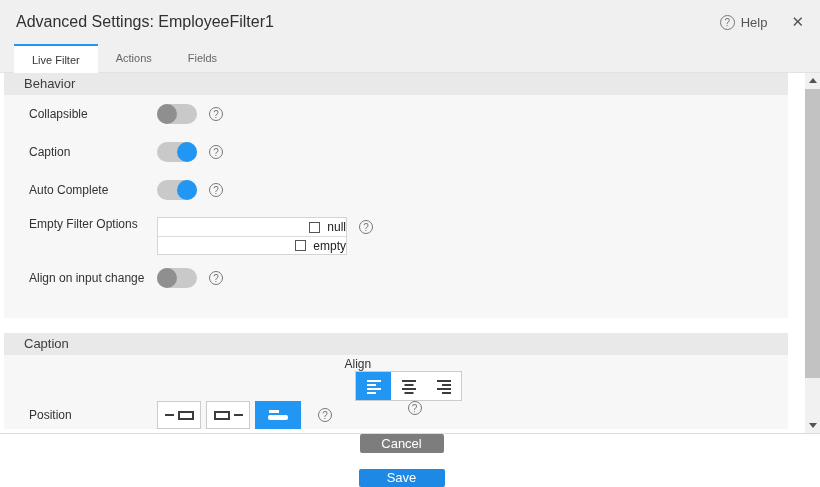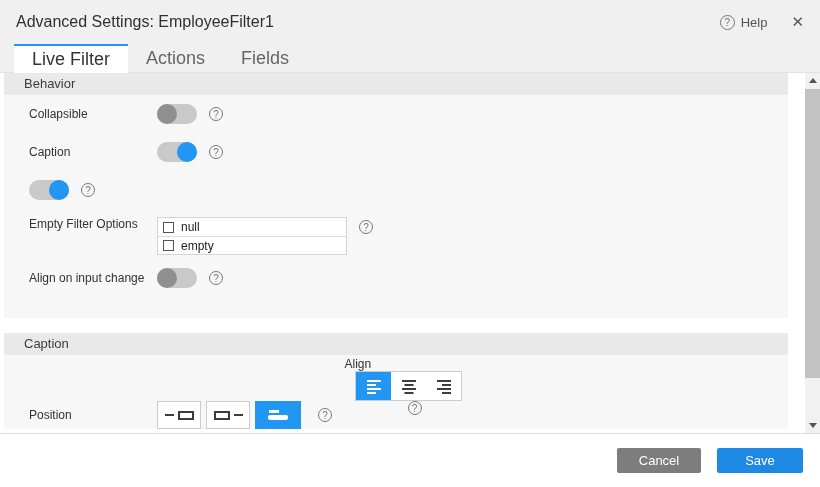--- a/index.html
+++ b/index.html
@@ -10,21 +10,21 @@
   
   .header { height:44px; background:#f0f0f0; display:flex; align-items:center; padding:0 16px; }
   .title { flex:1; font-size:16px; color:#303030; }
   .help-wrap { display:flex; align-items:center; gap:6px; color:#555; font-size:13px; cursor:pointer; }
   .qmark { width:15px; height:15px; border:1px solid #777; border-radius:50%; color:#777;
            font-size:10px; display:inline-flex; align-items:center; justify-content:center; flex:0 0 auto; }
   .close { margin-left:24px; color:#555; font-size:15px; cursor:pointer; }
 
   
   .tabbar { height:29px; background:#f0f0f0; display:flex; padding-left:14px; border-bottom:1px solid #e2e2e2; }
-  .tab { padding:0 18px; font-size:18px; color:#666; display:flex; align-items:center; cursor:pointer; }
+  .tab { padding:0 18px; font-size:11px; color:#666; display:flex; align-items:center; cursor:pointer; }
   .tab.active { background:#fff; color:#333; border-top:2px solid #2196f3; margin-bottom:-1px; }
 
   
   .scroll { position:relative; height:360px; background:#fff; }
   .content { position:absolute; left:0; top:0; right:15px; bottom:0; overflow:hidden; }
   .section { margin:0 17px 0 4px; }
   .section.caption { margin-top:15px; }
   .section-header { background:#e9e9e9; height:22px; line-height:22px; padding-left:20px; font-size:13px; color:#3c3c3c; }
   .section-body { background:#f7f7f7; }
   .section.behavior .section-body { padding-bottom:21px; }
@@ -36,21 +36,21 @@
   .row .qmark { margin-left:12px; width:14px; height:14px; }
 
   
   .toggle { width:40px; height:20px; border-radius:10px; background:#c9c9c9; position:relative; cursor:pointer; flex:0 0 auto; }
   .toggle .knob { position:absolute; top:0; width:20px; height:20px; border-radius:50%; }
   .toggle.off .knob { left:0; background:#8f8f8f; }
   .toggle.on  .knob { right:0; background:#2196f3; }
 
   
   .cb-list { width:190px; background:#fff; border:1px solid #d4d4d4; flex:0 0 auto; }
-  .cb-row { height:18px; display:flex; align-items:center; padding-left:5px; cursor:pointer; }
+  .cb-row { height:18px; display:flex; align-items:center; padding-left:5px; cursor:pointer;justify-content:flex-end; }
   .cb-row + .cb-row { border-top:1px solid #dcdcdc; }
   .checkbox { width:11px; height:11px; border:1px solid #555; background:#fff; margin-right:7px; flex:0 0 auto; }
   .cb-label { font-size:12px; color:#222; }
 
   
   .align-group { display:inline-flex; border:1px solid #ccc; background:#fff; }
   .align-btn { width:35px; height:28px; display:flex; align-items:center; justify-content:center; color:#3c3c3c; cursor:pointer; background:#fff; }
   .align-btn.selected { background:#2196f3; color:#fff; }
 
   
@@ -65,21 +65,21 @@
   
   .scrollbar { position:absolute; top:0; right:0; width:15px; height:100%; background:#f1f1f1; }
   .sb-arrow { position:absolute; left:0; width:15px; height:15px; display:flex; align-items:center; justify-content:center; cursor:pointer; }
   .sb-arrow.up { top:0; } .sb-arrow.down { bottom:0; }
   .tri-up { width:0; height:0; border-left:4px solid transparent; border-right:4px solid transparent; border-bottom:5px solid #545454; }
   .tri-down { width:0; height:0; border-left:4px solid transparent; border-right:4px solid transparent; border-top:5px solid #545454; }
   .sb-thumb { position:absolute; left:0; top:16px; width:15px; height:289px; background:#c2c2c2; cursor:pointer; }
 
   
   .footer { height:54px; background:#fff; border-top:1px solid #dcdcdc; display:flex; align-items:center;
-            justify-content:flex-end; gap:16px; padding-right:17px; }
+            justify-content:flex-end; gap:16px; padding-right:17px;flex-direction:column; }
   .btn { height:25px; border:none; border-radius:2px; color:#fff; font-size:13px; font-family:"Liberation Sans", sans-serif; cursor:pointer; }
   .btn.cancel { width:84px; background:#7d7d7d; }
   .btn.save { width:86px; background:#1e88e5; }
 </style>
 </head>
 <body>
 
 <div class="dialog">
 
   <div class="header">
@@ -114,20 +114,21 @@
 
           <div class="row">
             <div class="row-label">Caption</div>
             <div class="toggle on">
                 <div class="knob"></div>
               </div>
             <span class="qmark">?</span>
           </div>
 
           <div class="row">
+            <div class="row-label">Auto Complete</div>
             <div class="toggle on">
                 <div class="knob"></div>
               </div>
             <span class="qmark">?</span>
           </div>
 
           <div class="row tall">
             <div class="row-label">Empty Filter Options</div>
             <div class="cb-list">
               <div class="cb-row">

